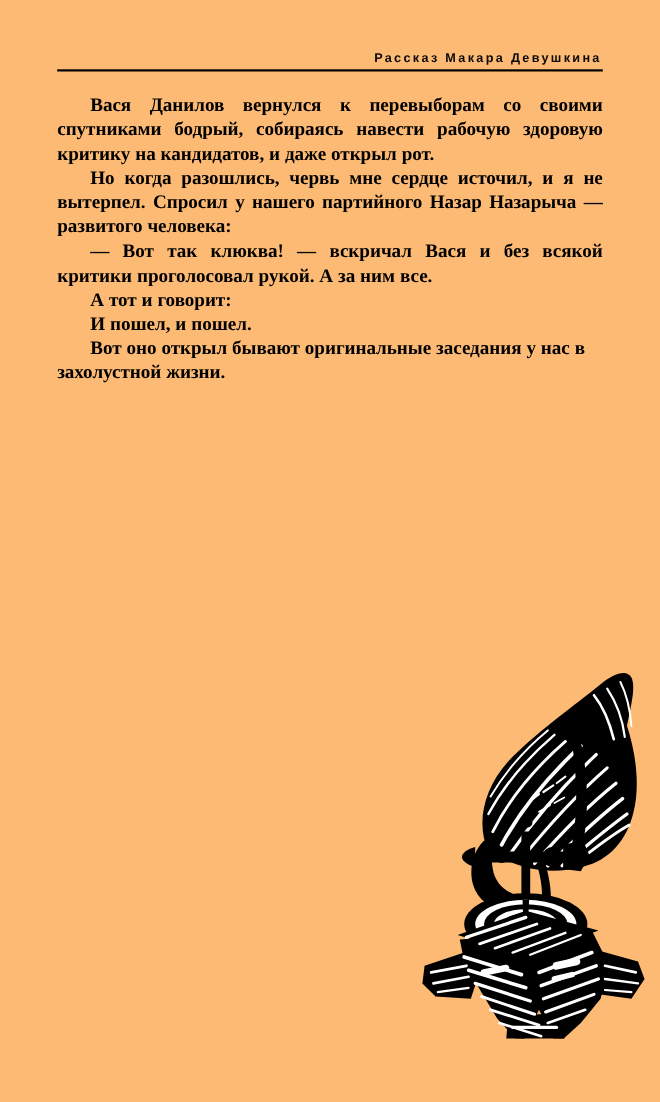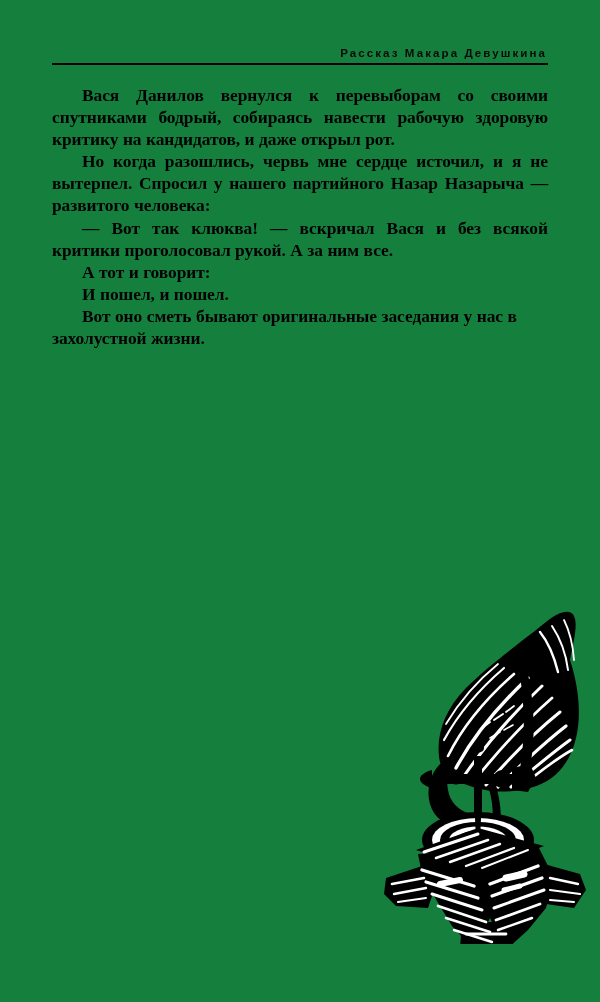--- a/index.html
+++ b/index.html
@@ -14,21 +14,21 @@
     overflow: hidden;
     font-family: "Liberation Serif", "DejaVu Serif", serif;
     color: #000000;
   }
 
   .page {
     position: absolute;
     left: 0; top: 0;
     width: 600px;
     height: 1002px;
-    background: #15803d;
+    background: #fdba74;
   }
 
   
   .header-zone {
     position: absolute;
     left: 52px;
     top: 46px;
     width: 496px;
   }
   .running-head {
@@ -96,21 +96,21 @@
     <div class="running-head">Рассказ Макара Девушкина</div>
     <div class="head-rule"></div>
   </div>
 
   <div class="body-text">
     <p class="para justify-last">Вася Данилов вернулся к перевыборам со своими спутниками бодрый, собираясь навести рабочую здоровую критику на кандидатов, и даже открыл рот.</p>
     <p class="para justify-last">Но когда разошлись, червь мне сердце источил, и я не вытерпел. Спросил у нашего партийного Назар Назарыча — развитого человека:</p>
     <p class="para justify-last">— Вот так клюква! — вскричал Вася и без всякой критики проголосовал рукой. А за ним все.</p>
     <p class="para justify-last">А тот и говорит:</p>
     <p class="para justify-last">И пошел, и пошел.</p>
-    <p class="para">Вот оно сметь бывают оригинальные заседания у нас в захолустной жизни.</p>
+    <p class="para">Вот оно открыл бывают оригинальные заседания у нас в захолустной жизни.</p>
   </div>
 
   <div class="illustration">
     <svg viewBox="0 0 214 366" xmlns="http://www.w3.org/2000/svg" aria-hidden="true">
       <g fill="#000000">
 
         <path d="M66 196
                  C 54 170, 62 136, 88 110
                  C 112 86, 146 62, 168 44
                  C 180 34, 192 30, 196 38

